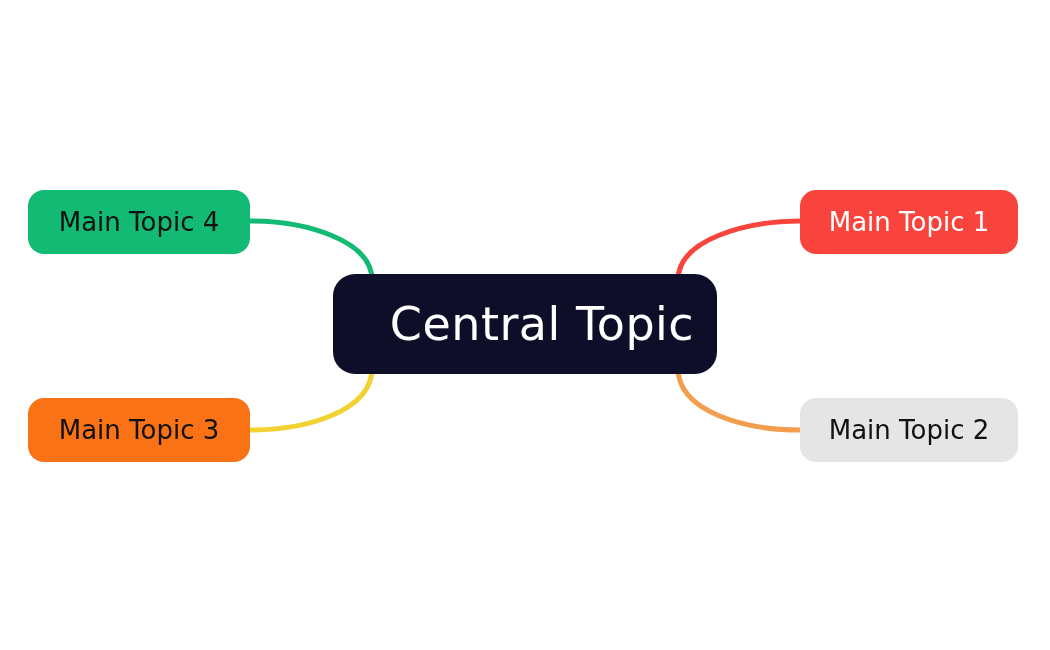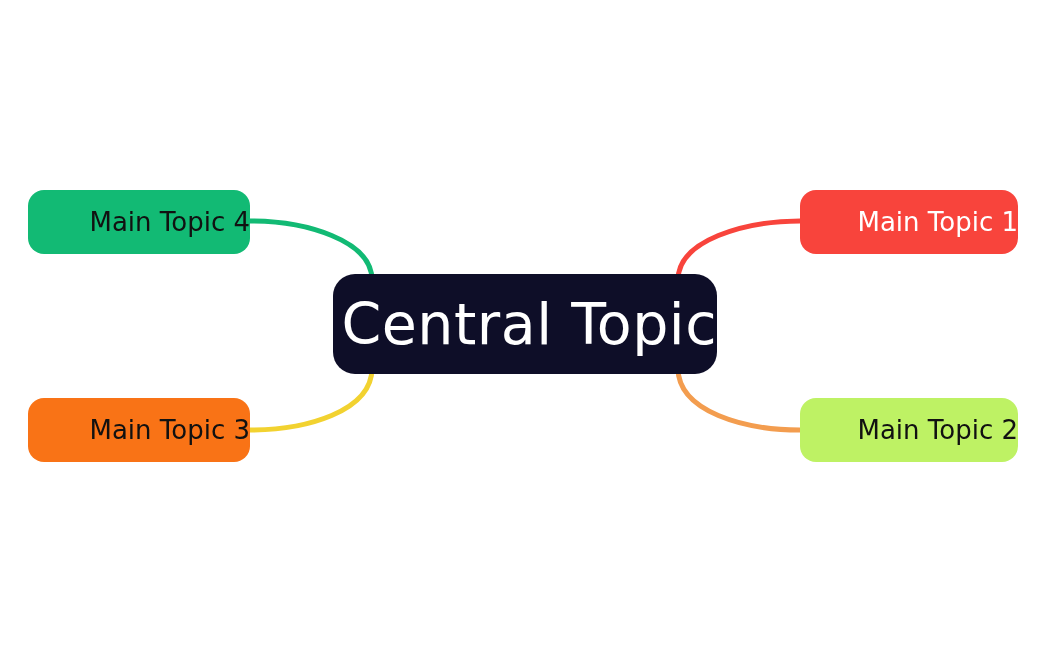--- a/index.html
+++ b/index.html
@@ -22,48 +22,48 @@
   .connectors path {
     fill: none;
     stroke-width: 5;
     stroke-linecap: round;
   }
 
   .node {
     position: absolute;
     display: flex;
     align-items: center;
-    justify-content: flex-end;
+    justify-content: center;
     box-sizing: border-box;
     cursor: pointer;
     white-space: nowrap;
   }
 
   .node-central {
     left: 333px; top: 274px;
     width: 384px; height: 100px;
     background: #0e0e28;
     color: #ffffff;
     border-radius: 22px;
-    font-size: 57px;
+    font-size: 46px;
     font-weight: 500;
     letter-spacing: 0.5px;
     padding-left: 34px;
   }
 
   .node-topic {
     width: 222px; height: 64px;
     border-radius: 16px;
     font-size: 26px;
     font-weight: 400;
     color: #111111;
   }
 
   .node-topic1 { left: 800px; top: 190px; background: #f8443c; color: #ffffff; width: 218px; }
-  .node-topic2 { left: 800px; top: 398px; background: #bef264; width: 218px; }
+  .node-topic2 { left: 800px; top: 398px; background: #e5e5e5; width: 218px; }
   .node-topic3 { left: 28px;  top: 398px; background: #f97316; }
   .node-topic4 { left: 28px;  top: 190px; background: #12ba74; }
 </style>
 </head>
 <body>
 
 <div class="canvas">
 
   <svg class="connectors" viewBox="0 0 1050 650" xmlns="http://www.w3.org/2000/svg">
     <path d="M 800 221 C 745 221, 678 240, 678 280" stroke="#f8443c"></path>

